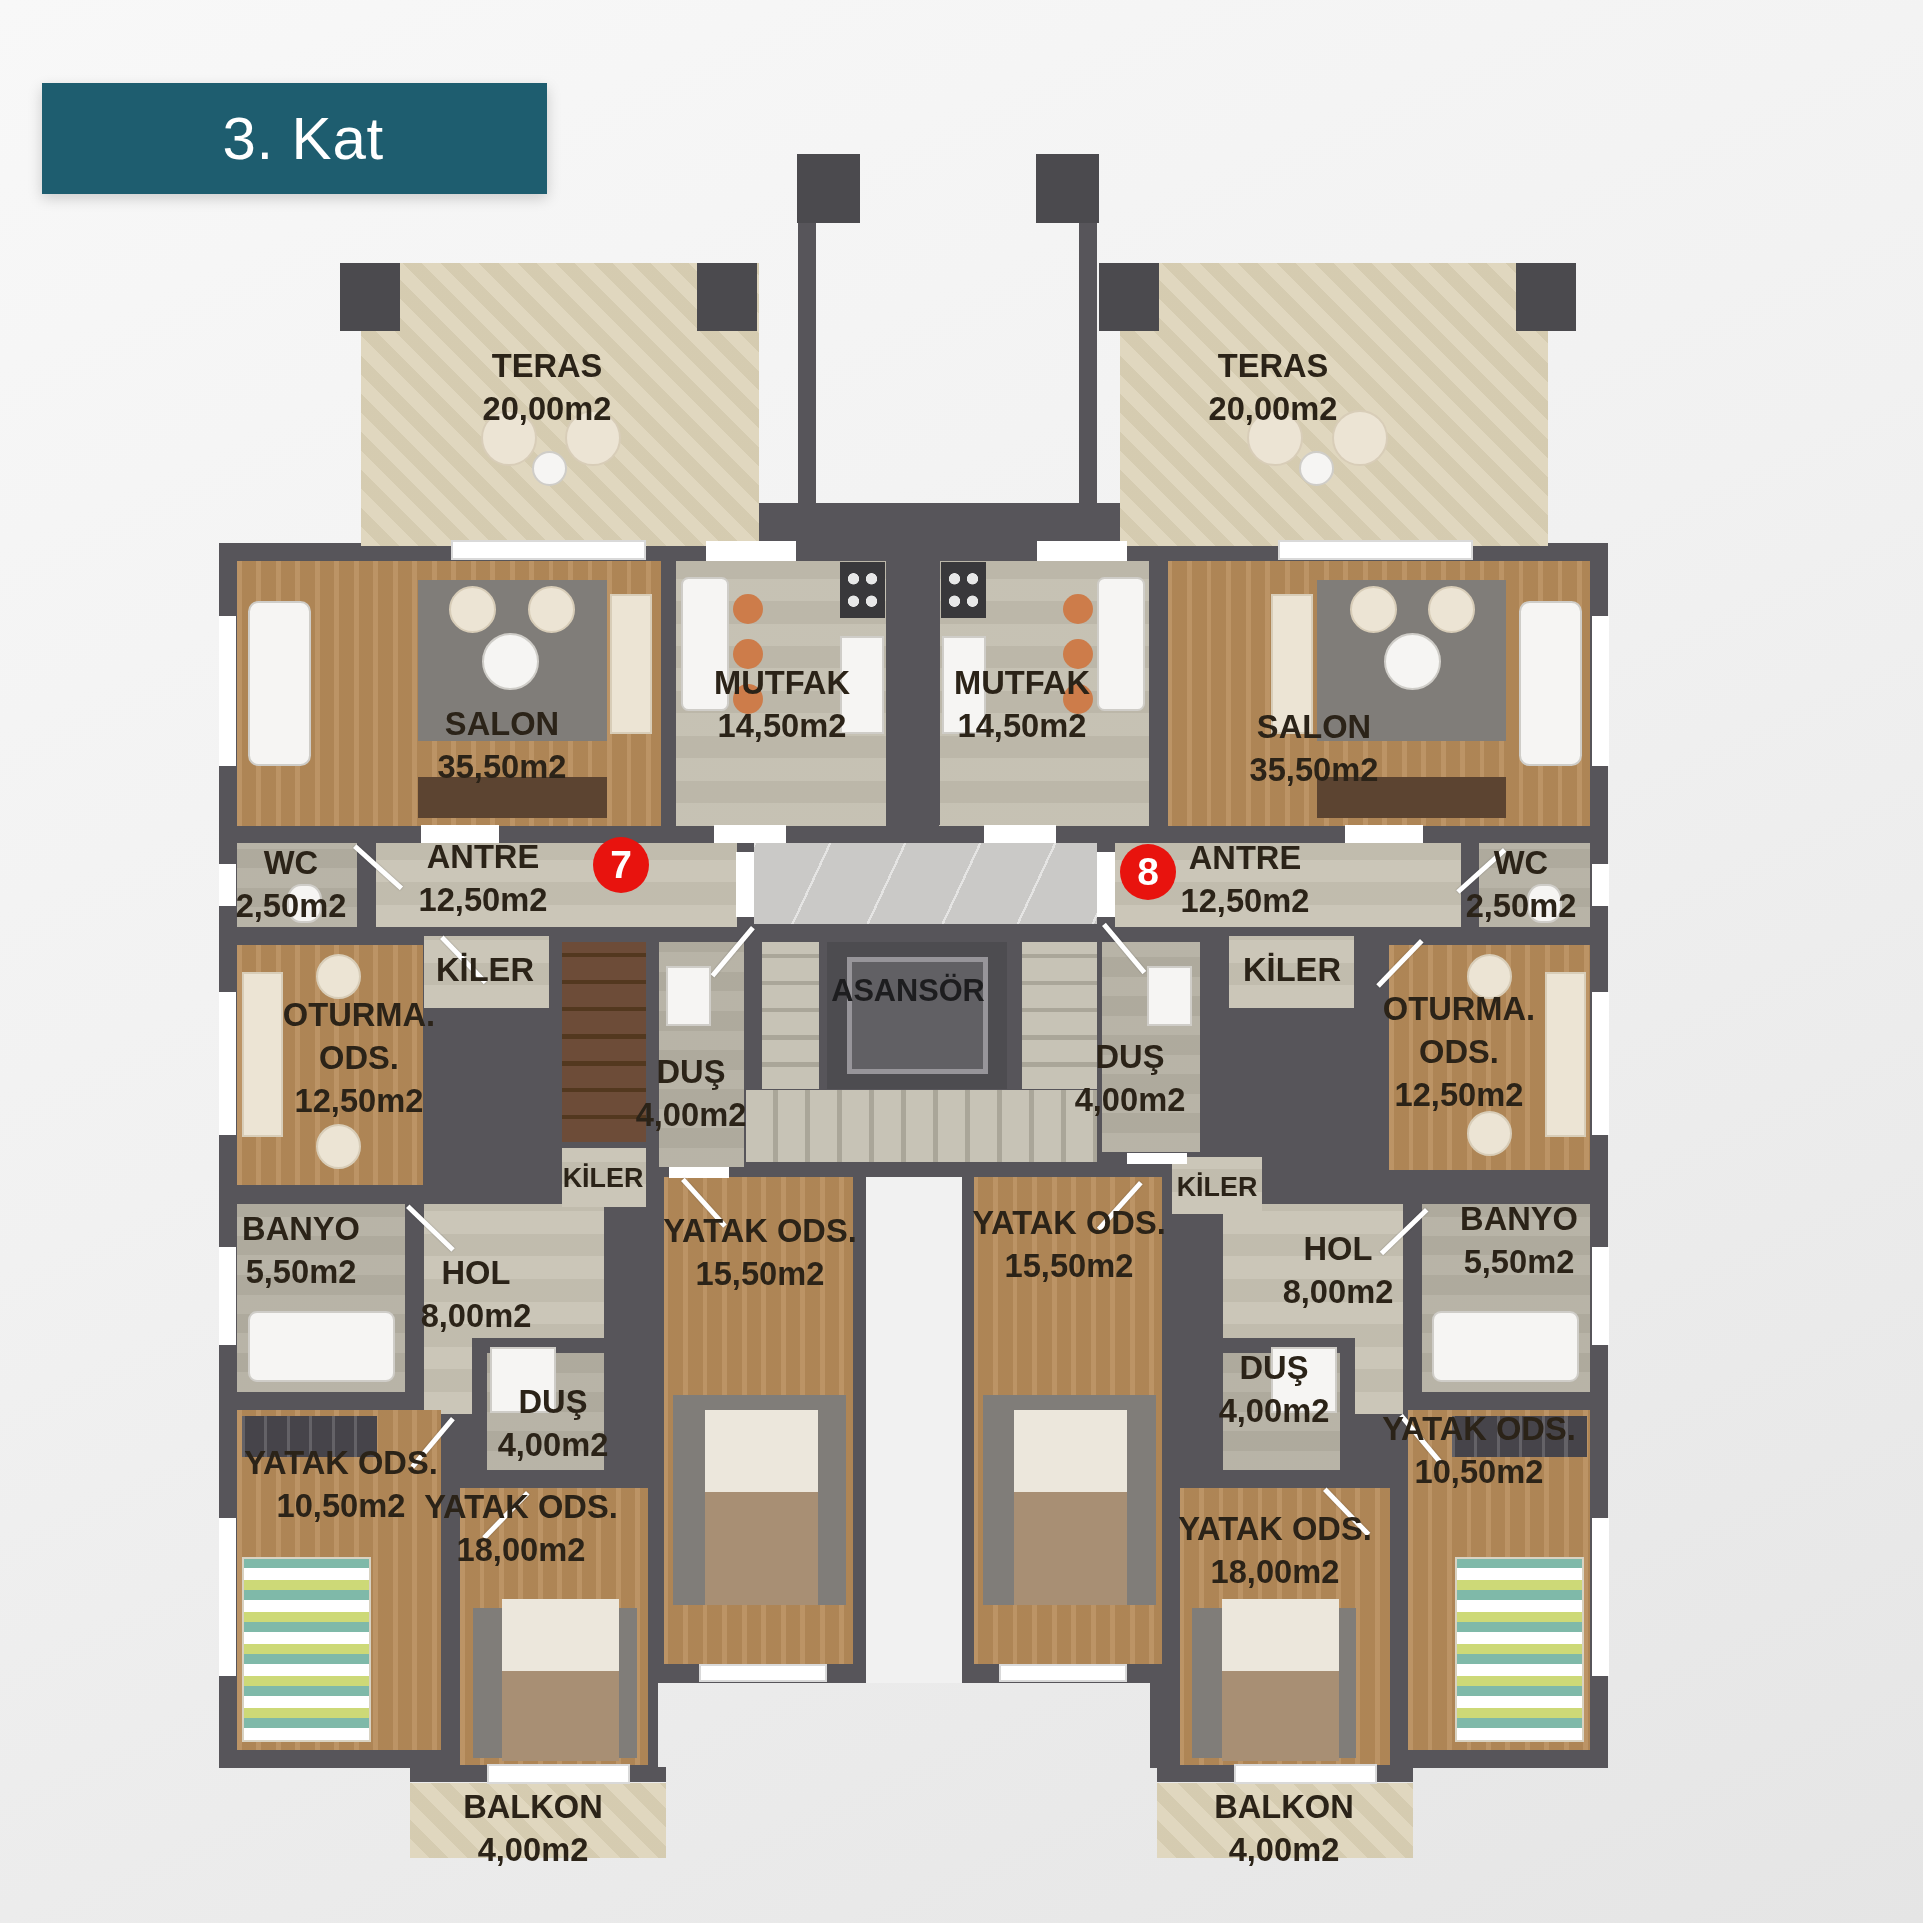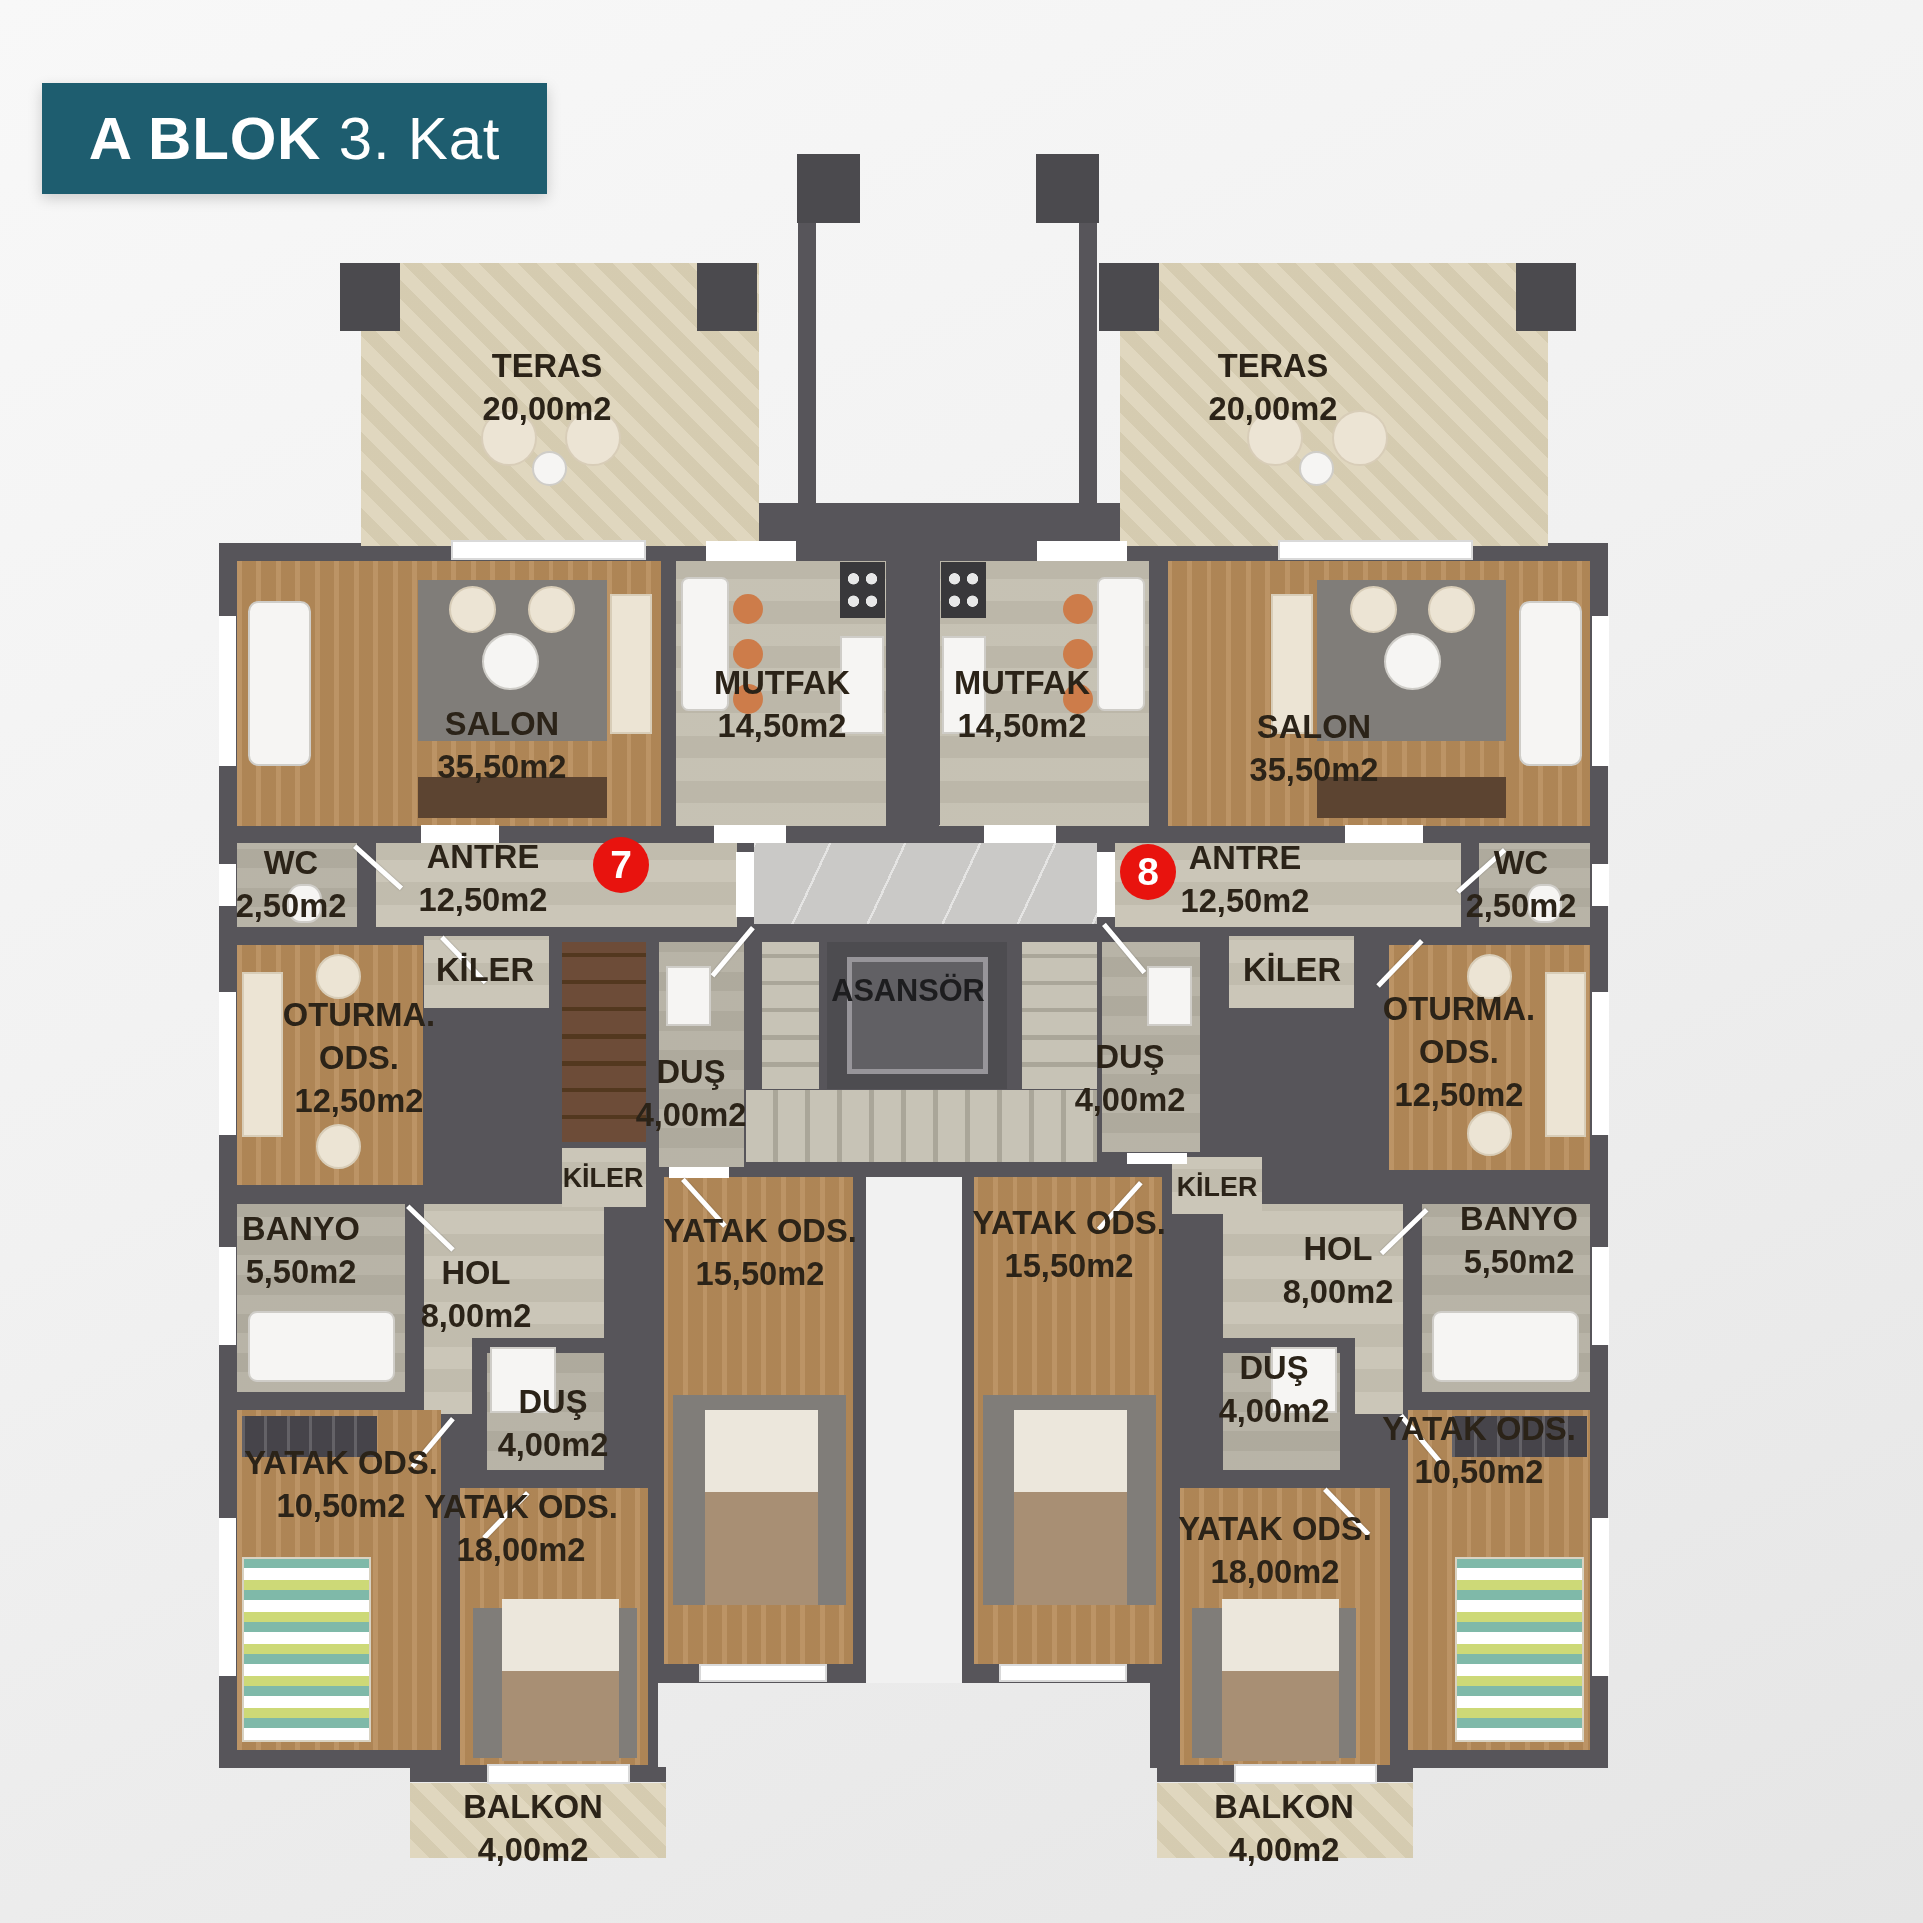--- a/index.html
+++ b/index.html
@@ -57,21 +57,20 @@
   }
   .bedW{background:#ece7dc;}
   .bedBrown{background:#a88f74;}
   .wardrobe{background:#46444a;background-image:repeating-linear-gradient(90deg,rgba(255,255,255,.16) 0 3px,transparent 3px 22.5px);}
   .bedStripe{background:repeating-linear-gradient(0deg,#ffffff 0 12px,#7fb9a9 12px 22.5px,#cdd977 22.5px 32px);border:2.3px solid #d8d2c2;box-sizing:border-box;}
 </style>
 </head>
 <body>
 
 <div class="abs banner">
-  <span class="t bold">A BLOK</span>
   <span class="t light">&nbsp;<span>3. Kat</span></span>
 </div>
 
 <div class="abs wall" style="left:219px;top:543px;width:439px;height:1225px"></div>
 <div class="abs wall" style="left:658px;top:503px;width:510px;height:1180px"></div>
 <div class="abs wall" style="left:1150px;top:543px;width:458px;height:1225px"></div>
 <div class="abs wall" style="left:410px;top:1767px;width:256px;height:15px"></div>
 <div class="abs wall" style="left:1157px;top:1767px;width:256px;height:15px"></div>
 
 <div class="abs pillar" style="left:797px;top:154px;width:63px;height:69px"></div>

